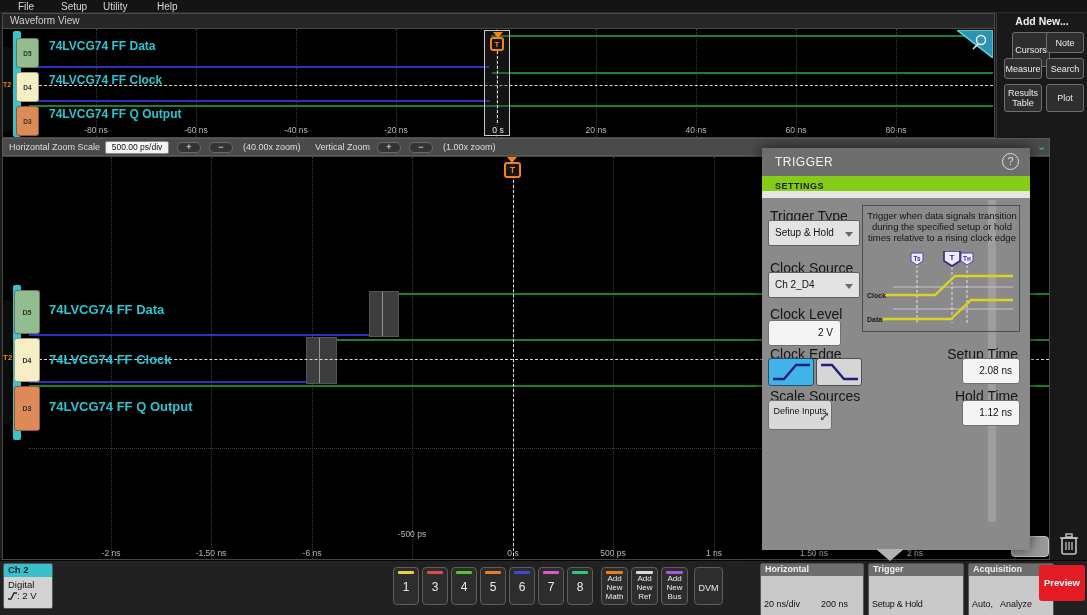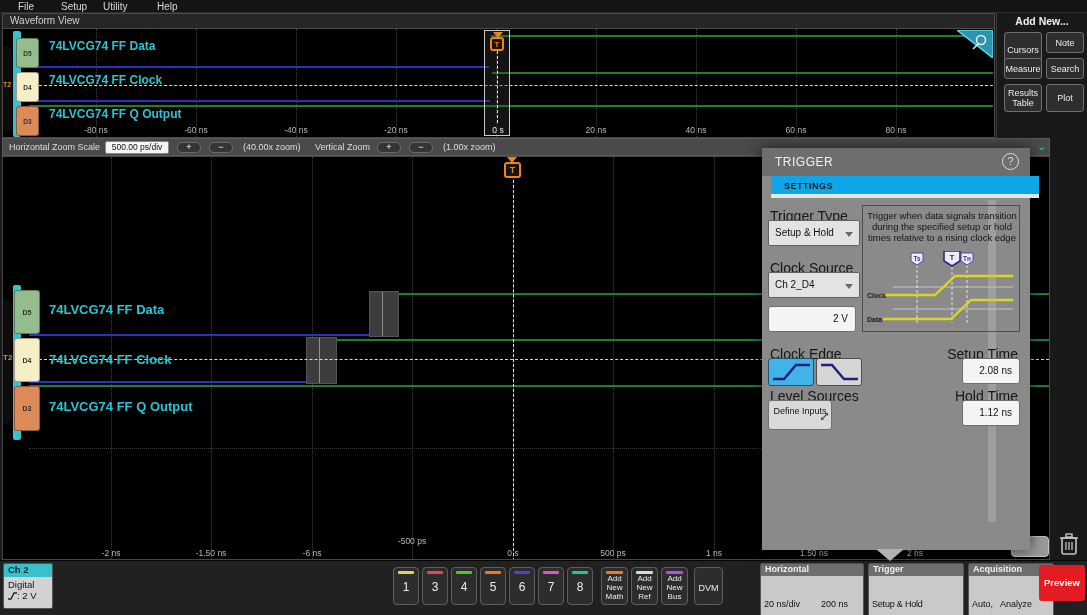--- a/index.html
+++ b/index.html
@@ -48,21 +48,21 @@
   #addnew-hdr { position:absolute; left:0; top:2px; width:100%; text-align:center; color:#f0f0f0; font-size:10.5px; font-weight:bold; }
   .an-btn { position:absolute; background:#2e2e2e; border:1px solid #6e6e6e; border-radius:3px; color:#ececec; font-size:9px; display:flex; align-items:center; justify-content:center; text-align:center; line-height:10px; }
   #ov-corner-tri { position:absolute; right:1px; top:1px; }
   #trash { position:absolute; left:1057px; top:531px; z-index:5; }
 
   
   #tpanel { left:762px; top:148px; width:268px; height:402px; background:#8a8a8a; z-index:10; box-shadow:0 0 14px rgba(0,0,0,.65); }
   #tp-titlebar { position:absolute; left:0; top:0; width:100%; height:28px; background:#6e6e6e; }
   #tp-title { position:absolute; left:13px; top:7px; color:#f2f2f2; font-size:12px; letter-spacing:.5px; }
   #tp-help { position:absolute; right:11px; top:5px; width:17px; height:17px; border:1.5px solid #dcdcdc; border-radius:50%; color:#dcdcdc; font-size:11px; text-align:center; line-height:15px; }
-  #tp-settings { position:absolute; left:0; top:28px; width:100%; height:22px; background:#0ea5e9; border-bottom:4px solid #e5e5e5;margin-left:9px; }
+  #tp-settings { position:absolute; left:0; top:28px; width:100%; height:22px; background:#84cc16; border-bottom:7px solid #e5e5e5; }
   #tp-settings span { position:absolute; left:13px; top:5px; font-size:9px; font-weight:bold; color:#1d1d1d; letter-spacing:.5px; }
   #tp-scroll { position:absolute; left:226px; top:52px; width:8px; height:322px; background:#9e9e9e; }
   .tp-label { position:absolute; font-size:14px; color:#161616; }
   .tp-drop { position:absolute; background:#e3e3e3; border:1px solid #606060; border-radius:2px; font-size:10px; color:#111; padding-left:6px; }
   .tp-drop .chev { position:absolute; right:6px; top:11px; width:0; height:0; border-left:4px solid transparent; border-right:4px solid transparent; border-top:5px solid #6a6a6a; }
   .tp-input { position:absolute; background:#f4f4f4; border:1px solid #707070; border-radius:3px; font-size:10px; color:#111; text-align:right; padding:6px 7px 0 0; }
   #tp-descbox { position:absolute; left:100px; top:57px; width:158px; height:127px; border:1px solid #4e4e4e; }
   #tp-desc { position:absolute; left:3px; top:4px; width:152px; font-size:9.5px; line-height:11px; color:#141414; text-align:center; }
   .edge-btn { position:absolute; width:46px; height:28px; border-radius:3px; border:1px solid #4e4e4e; }
   #edge-rise { background:#40b4e8; border-color:#23506b; }
@@ -193,21 +193,21 @@
       </div>
       <div class="trans-box" style="left: 303px; top: 180px; width: 31px; height: 47px;">
         <div class="trans-edge" style="left: 12px;"></div>
       </div>
     </div>
   <div class="threshold" style="left:26px;top:202px;width:1020px"></div>
   <div id="zv-axis">
       <div class="axis-label" style="left: 108px; top: 391px;">-2 ns</div>
       <div class="axis-label" style="left: 208px; top: 391px;">-1.50 ns</div>
       <div class="axis-label" style="left: 309px; top: 391px;">-6 ns</div>
-      <div class="axis-label" style="left: 409px; top: 372px; margin-top: 7px;">-500 ps</div>
+      <div class="axis-label" style="left: 409px; top: 372px;">-500 ps</div>
       <div class="axis-label" style="left: 510px; top: 391px;">0 s</div>
       <div class="axis-label" style="left: 610px; top: 391px;">500 ps</div>
       <div class="axis-label" style="left: 711px; top: 391px;">1 ns</div>
       <div class="axis-label" style="left: 811px; top: 391px;">1.50 ns</div>
       <div class="axis-label" style="left: 912px; top: 391px;">2 ns</div>
     </div>
 
   <div class="trig-dash" style="left:510px;top:18px;height:386px"></div>
   <div class="t-flag-tri" style="left:504px;top:0"></div>
   <div class="t-flag-box" style="left:501px;top:5px;width:17px;height:16px;font-size:9px;line-height:13px">T</div>
@@ -220,21 +220,21 @@
   <div class="badge" style="left:11px;top:229px;width:26px;height:45px;font-size:7px;background:#dc8a58">D3</div>
   <div class="ch-label" style="top:152px;font-size:13px">74LVCG74 FF Data</div>
   <div class="ch-label" style="top:202px;font-size:13px">74LVCG74 FF Clock</div>
   <div class="ch-label" style="top:249px;font-size:13px">74LVCG74 FF Q Output</div>
 
   <div id="mv-corner-btn"></div>
 </div>
 
 <div id="sidebar" class="abs">
   <div id="addnew-hdr">Add New...</div>
-  <div class="an-btn" style="left:7px;top:19px;width:38px;height:35px">Cursors</div>
+  <div class="an-btn" style="left:15px;top:19px;width:38px;height:35px">Cursors</div>
   <div class="an-btn" style="left:49px;top:19px;width:38px;height:21px">Note</div>
   <div class="an-btn" style="left:7px;top:45px;width:38px;height:21px">Measure</div>
   <div class="an-btn" style="left:49px;top:45px;width:38px;height:21px">Search</div>
   <div class="an-btn" style="left:7px;top:71px;width:38px;height:28px;padding:12px 3px">Results Table</div>
   <div class="an-btn" style="left:49px;top:71px;width:38px;height:28px">Plot</div>
 </div>
 
 <svg id="trash" class="abs" width="24" height="26">
   <rect x="5" y="7" width="14" height="16" rx="2" fill="none" stroke="#c3c3c3" stroke-width="1.6"></rect>
   <line x1="3" y1="7" x2="21" y2="7" stroke="#c3c3c3" stroke-width="1.6"></line>
@@ -281,38 +281,38 @@
     </svg>
   </div>
 
   <div class="tp-label" style="left:8px;top:112px">Clock Source</div>
   <div class="tp-drop" style="left:6px;top:124px;width:92px;height:26px;line-height:24px">
     <span>Ch 2_D4</span>
     <span class="chev"></span>
   </div>
 
   <div class="tp-label" style="left:8px;top:158px">Clock Level</div>
-  <div class="tp-input" style="left:6px;top:158px;width:88px;height:26px">2 V</div>
+  <div class="tp-input" style="left:6px;top:172px;width:73px;height:26px">2 V</div>
 
   <div class="tp-label" style="left:8px;top:198px">Clock Edge</div>
   <div class="edge-btn" id="edge-rise" style="left:6px;top:210px">
     <svg width="44" height="26">
       <polyline points="4,20 15,20 27,6 41,6" fill="none" stroke="#20207e" stroke-width="2.4"></polyline>
     </svg>
   </div>
   <div class="edge-btn" id="edge-fall" style="left:54px;top:210px">
     <svg width="44" height="26">
       <polyline points="4,6 15,6 27,20 41,20" fill="none" stroke="#20207e" stroke-width="2.4"></polyline>
     </svg>
   </div>
 
   <div class="tp-label" style="right:12px;top:198px;text-align:right">Setup Time</div>
   <div class="tp-input" style="left:200px;top:210px;width:58px;height:26px">2.08 ns</div>
 
-  <div class="tp-label" style="left:8px;top:240px">Level Sources</div>
+  <div class="tp-label" style="left:8px;top:240px">Scale Sources</div>
   <div id="tp-define">
     <span>Define Inputs</span>
     <svg width="7" height="7" style="position:absolute;right:3px;top:12px">
       <path d="M0,7 L7,0 M4,0 h3 v3 M0,4 v3 h3" stroke="#444" stroke-width="1.2" fill="none"></path>
     </svg>
   </div>
 
   <div class="tp-label" style="right:12px;top:240px;text-align:right">Hold Time</div>
   <div class="tp-input" style="left:200px;top:252px;width:58px;height:26px">1.12 ns</div>
 

